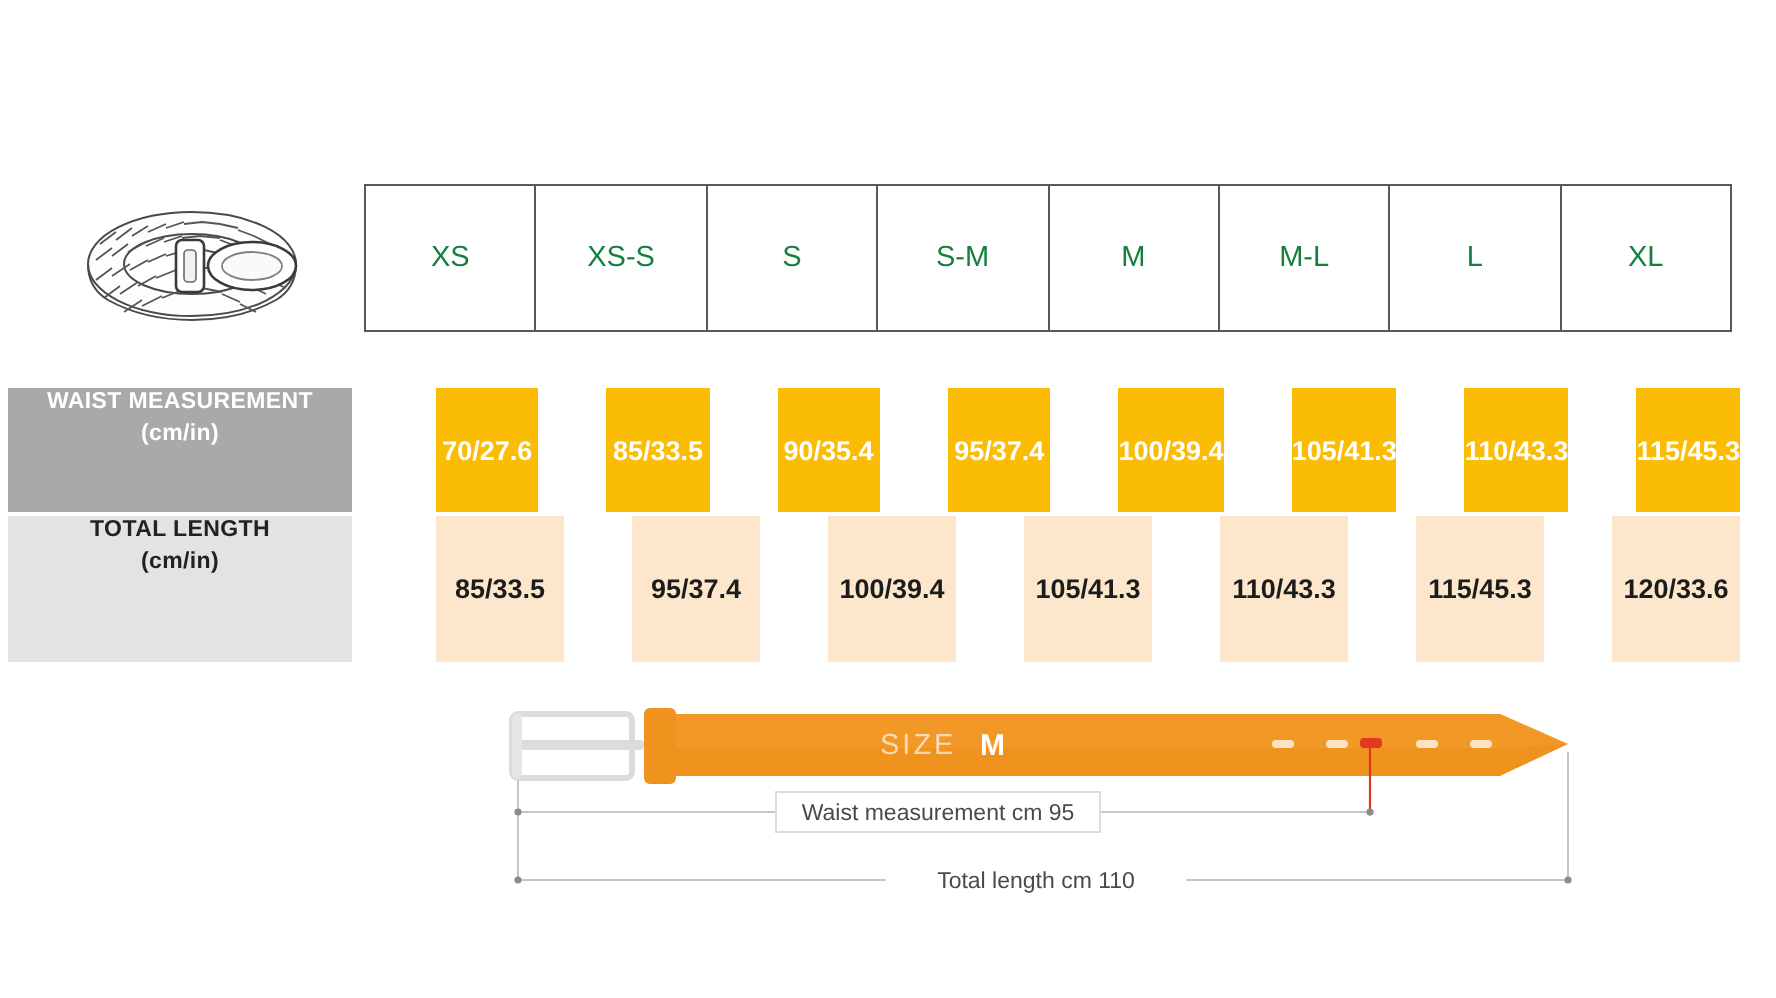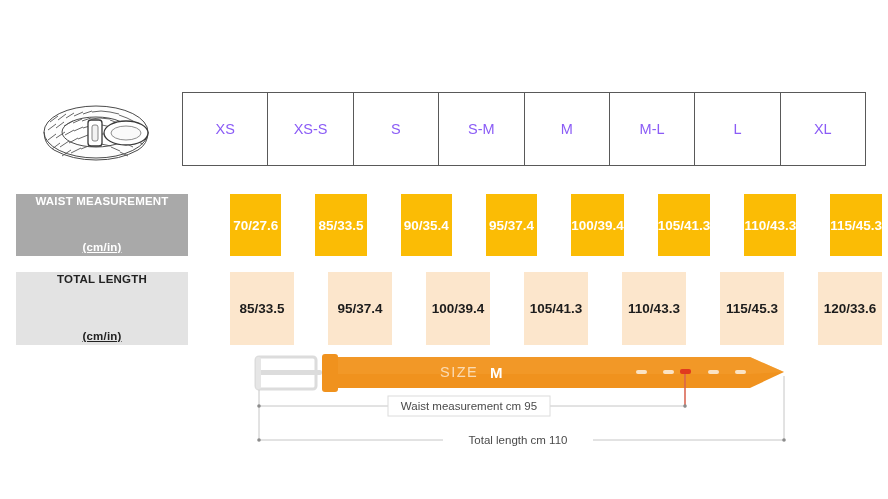--- a/index.html
+++ b/index.html
@@ -34,60 +34,60 @@
     display: flex;
   }
   #size-header-row .hcell {
     flex: 1 1 0;
     border: 1px solid #595959;
     margin-left: -1px;
     display: flex;
     align-items: center;
     justify-content: center;
     font-size: 14.5px;
-    color: #8b5cf6;
+    color: #15803d;
     background: #ffffff;
     box-sizing: border-box;
   }
   #size-header-row .hcell:first-child { margin-left: 0; }
 
   
   .meas-row {
     position: absolute;
     left: 0;
     width: 888px;
     display: flex;
     align-items: stretch;
   }
   #waist-row  { top: 194px; height: 62px; }
-  #length-row { top: 272px; height: 73px; }
+  #length-row { top: 258px; height: 73px; }
 
   .row-label {
     width: 172px;
-    margin-left: 16px;
+    margin-left: 4px;
     display: flex;
     flex-direction: column;
     align-items: center;
-    justify-content: space-between;
+    justify-content: flex-start;
     text-align: center;
     font-size: 11.5px;
     font-weight: bold;
     letter-spacing: .2px;
     line-height: 1.35;
     box-sizing: border-box;
   }
   #waist-row .row-label {
     background: #a9a9a9;
     color: #ffffff;
   }
   #length-row .row-label {
     background: #e3e3e3;
     color: #222222;
   }
-  .row-label .unit { font-weight: bold; text-decoration: underline; }
+  .row-label .unit { font-weight: bold; }
 
   .value-track {
     margin-left: 10px;
     width: 684px;
     display: flex;
   }
   .value-track .vcell {
     flex: 1 1 0;
     margin-right: 2px;
     display: flex;

